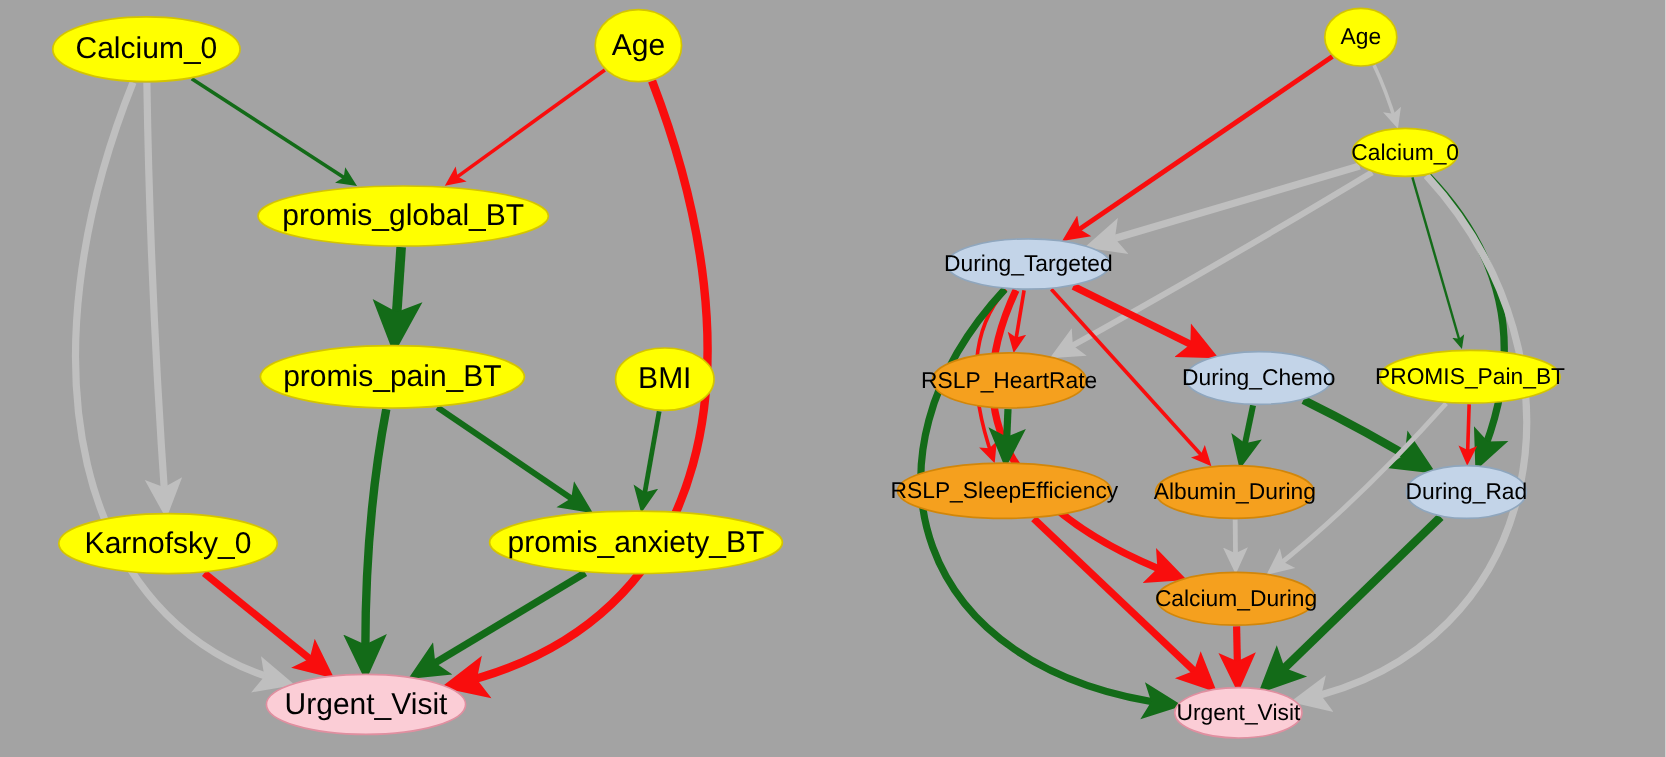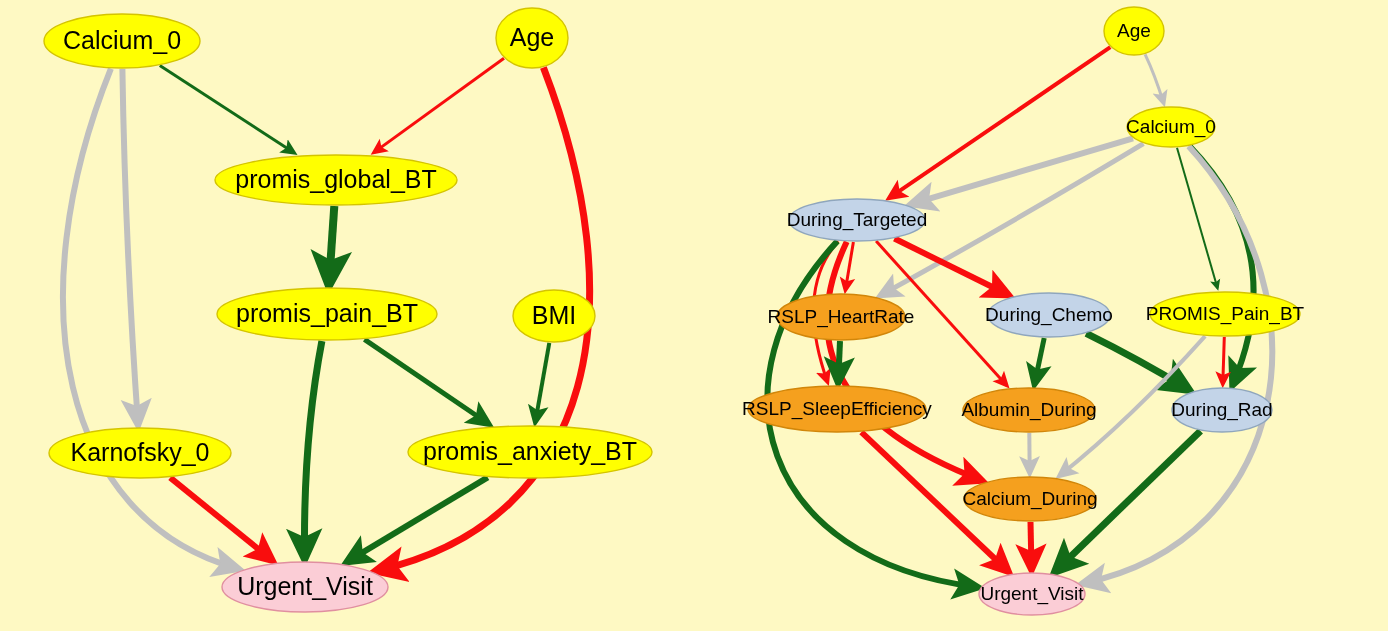--- a/index.html
+++ b/index.html
@@ -1,17 +1,17 @@
 <!DOCTYPE html>
 <html><head>
 <meta charset="utf-8">
 <style>
   html,body{margin:0;padding:0;background:#ffffff;}
   body{width:1388px;height:631px;overflow:hidden;font-family:"Liberation Sans",sans-serif;}
-  #canvas{position:relative;width:1388px;height:631px;background:#fef9c3;}
+  #canvas{position:relative;width:1388px;height:631px;background:#a3a3a3;}
   svg.graph{position:absolute;top:0;left:0;width:1388px;height:631px;}
   .node-label{
     font-family:"Liberation Sans",sans-serif;
     font-weight:400;
     fill:#000000;
     dominant-baseline:middle;
     text-anchor:middle;
     paint-order:stroke;
   }
   .ell-yellow{fill:#ffff00;stroke:#d4c400;stroke-width:1.4;}

